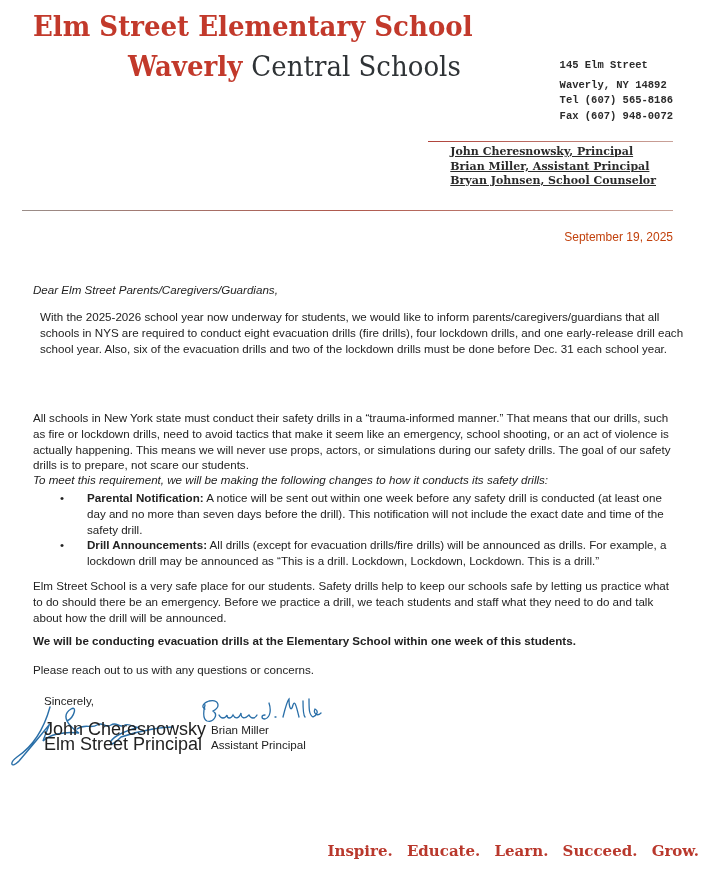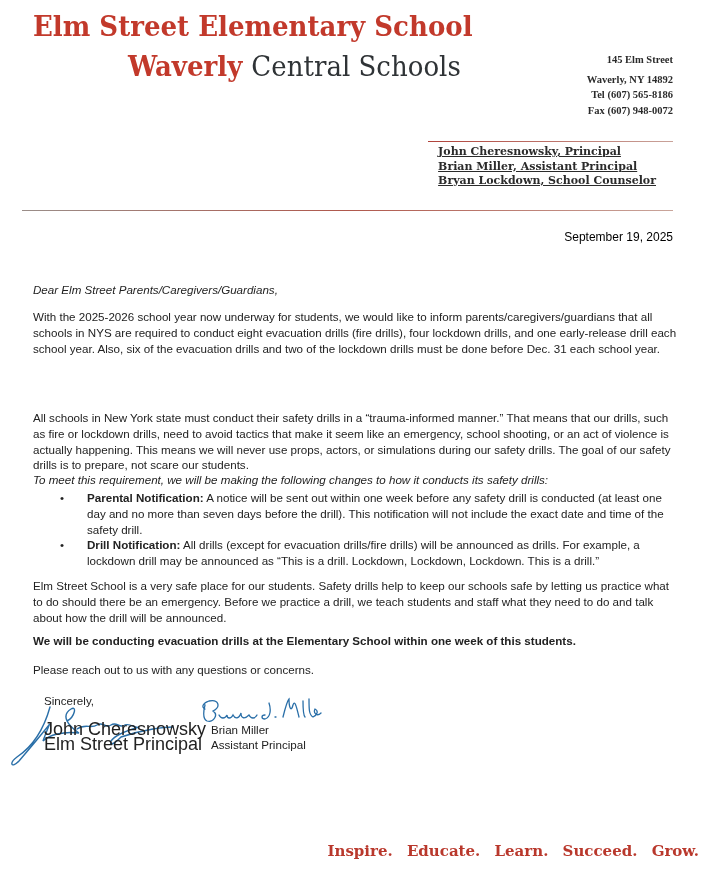--- a/index.html
+++ b/index.html
@@ -14,51 +14,51 @@
   .title2 {
     position: absolute; left: 128px; top: 50px;
     font-family: "DejaVu Serif", serif; font-weight: bold;
     font-size: 28px; white-space: nowrap;
     transform: scaleX(0.93); transform-origin: left top;
   }
   .title2 .red { color: #c2392b; }
   .title2 .dark { color: #2f3336; font-weight: normal; }
 
   .address {
-    position: absolute; right: 29px; top: 52px; text-align: right;
-    font-family: Liberation Serif, serif; font-weight: bold; font-size: 10.5px;
+    position: absolute; right: 29px; top: 58px; text-align: left;
+    font-family: Liberation Mono, monospace; font-weight: bold; font-size: 10.5px;
     color: #2b2b2b; line-height: 15.5px;
   }
   .address .l0 { margin-bottom: 4px; }
 
   .rule-top {
     position: absolute; left: 428px; top: 141px; width: 245px; height: 1px;
     background: linear-gradient(to right, #b0423a, #c9a39a);
   }
   .staff {
     position: absolute; right: 46px; top: 145px; 
     font-family: "DejaVu Serif", serif; font-weight: bold; font-size: 11px;
     color: #2b2b2b; line-height: 14.5px; text-decoration: underline;
   }
   .rule-bottom {
     position: absolute; left: 22px; top: 210px; width: 651px; height: 1px;
     background: linear-gradient(to right, #9a8e89, #b0584c 50%, #c9a59b);
   }
   .date {
     position: absolute; right: 29px; top: 230px;
-    font-family: "Liberation Sans", sans-serif; font-size: 12px; color: #000000;
+    font-family: "Liberation Sans", sans-serif; font-size: 12px; color: #c2410c;
   }
 
   .body-text {
     position: absolute; left: 33px; width: 645px;
     font-family: "Liberation Sans", sans-serif; font-size: 11.6px;
     color: #222; line-height: 15.8px;
   }
   .p-greeting { top: 282px; font-style: italic; }
-  .p1 { top: 309px; }
+  .p1 { top: 309px; margin-left: 7px; }
   .p2 { top: 399px; margin-top: 11px; }
   .p3 { top: 472px; font-style: italic; }
   .bullets { position: absolute; left: 60px; top: 490px; width: 620px;
     font-family: "Liberation Sans", sans-serif; font-size: 11.6px; color: #222; line-height: 15.8px;
     margin: 0; padding: 0; list-style: none; }
   .bullets li { position: relative; padding-left: 27px; margin-bottom: 0; }
   .bullets li .dot { position: absolute; left: 0; top: 0; }
   .bullets li b { font-weight: bold; }
   .p4 { top: 578px; }
   .p5 { top: 633px; font-weight: bold; }
@@ -94,40 +94,40 @@
   <div>Waverly, NY  14892</div>
   <div>Tel (607) 565-8186</div>
   <div>Fax (607) 948-0072</div>
 </div>
 
 <div class="rule-top"></div>
 
 <div class="staff">
   <div>John Cheresnowsky, Principal</div>
   <div>Brian Miller, Assistant Principal</div>
-  <div>Bryan Lockdown, School Counselor</div>
+  <div>Bryan Johnsen, School Counselor</div>
 </div>
 
 <div class="rule-bottom"></div>
 
 <div class="date">September 19, 2025</div>
 
 <div class="body-text p-greeting">Dear Elm Street Parents/Caregivers/Guardians,</div>
 <div class="body-text p1">With the 2025-2026 school year now underway for students, we would like to inform parents/caregivers/guardians that all schools in NYS are required to conduct eight evacuation drills (fire drills), four lockdown drills, and one early-release drill each school year.  Also, six of the evacuation drills and two of the lockdown drills must be done before Dec. 31 each school year.</div>
 <div class="body-text p2">All schools in New York state must conduct their safety drills in a “trauma-informed manner.” That means that our drills, such as fire or lockdown drills, need to avoid tactics that make it seem like an emergency, school shooting, or an act of violence is actually happening.  This means we will never use props, actors, or simulations during our safety drills.  The goal of our safety drills is to prepare, not scare our students.</div>
 <div class="body-text p3">To meet this requirement, we will be making the following changes to how it conducts its safety drills:</div>
 
 <ul class="bullets">
   <li>
     <span class="dot">•</span>
     <b>Parental Notification:</b><span> A notice will be sent out within one week before any safety drill is conducted (at least one day and no more than seven days before the drill).  This notification will not include the exact date and time of the safety drill.</span>
   </li>
   <li>
     <span class="dot">•</span>
-    <b>Drill Notification:</b><span> All drills (except for evacuation drills/fire drills) will be announced as drills.  For example, a lockdown drill may be announced as “This is a drill.  Lockdown, Lockdown, Lockdown.  This is a drill.”</span>
+    <b>Drill Announcements:</b><span> All drills (except for evacuation drills/fire drills) will be announced as drills.  For example, a lockdown drill may be announced as “This is a drill.  Lockdown, Lockdown, Lockdown.  This is a drill.”</span>
   </li>
 </ul>
 
 <div class="body-text p4">Elm Street School is a very safe place for our students.  Safety drills help to keep our schools safe by letting us practice what to do should there be an emergency.  Before we practice a drill, we teach students and staff what they need to do and talk about how the drill will be announced.</div>
 <div class="body-text p5">We will be conducting evacuation drills at the Elementary School within one week of this students.</div>
 <div class="body-text p6">Please reach out to us with any questions or concerns.</div>
 
 <div class="sincerely">Sincerely,</div>
 
 <svg class="sig1-svg" viewBox="0 0 170 80">

